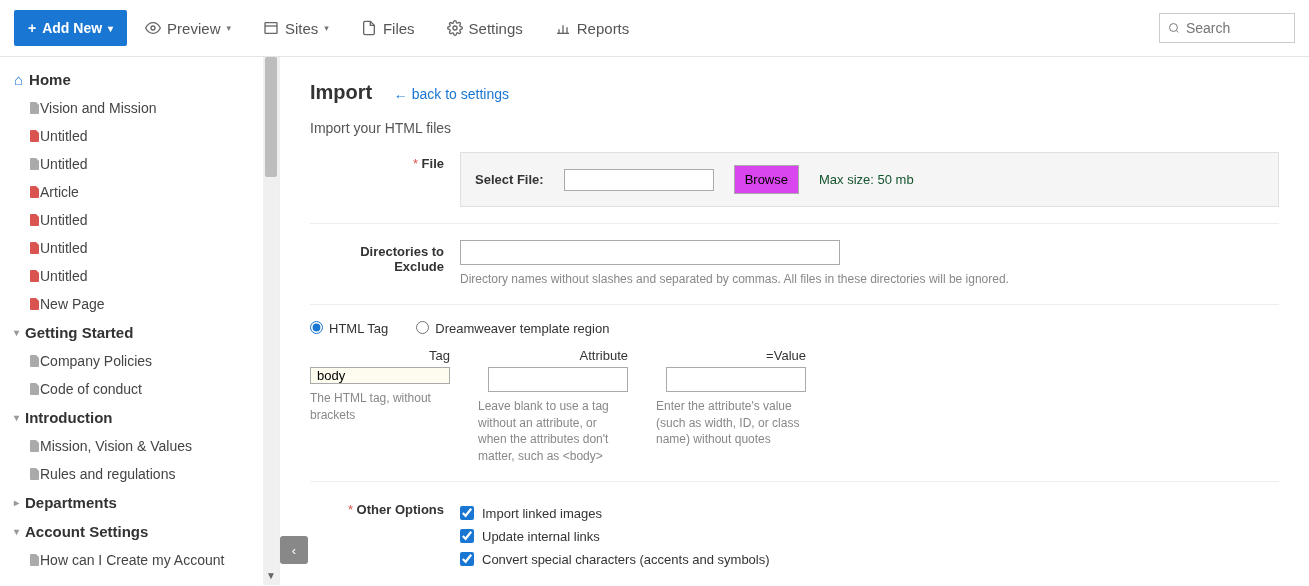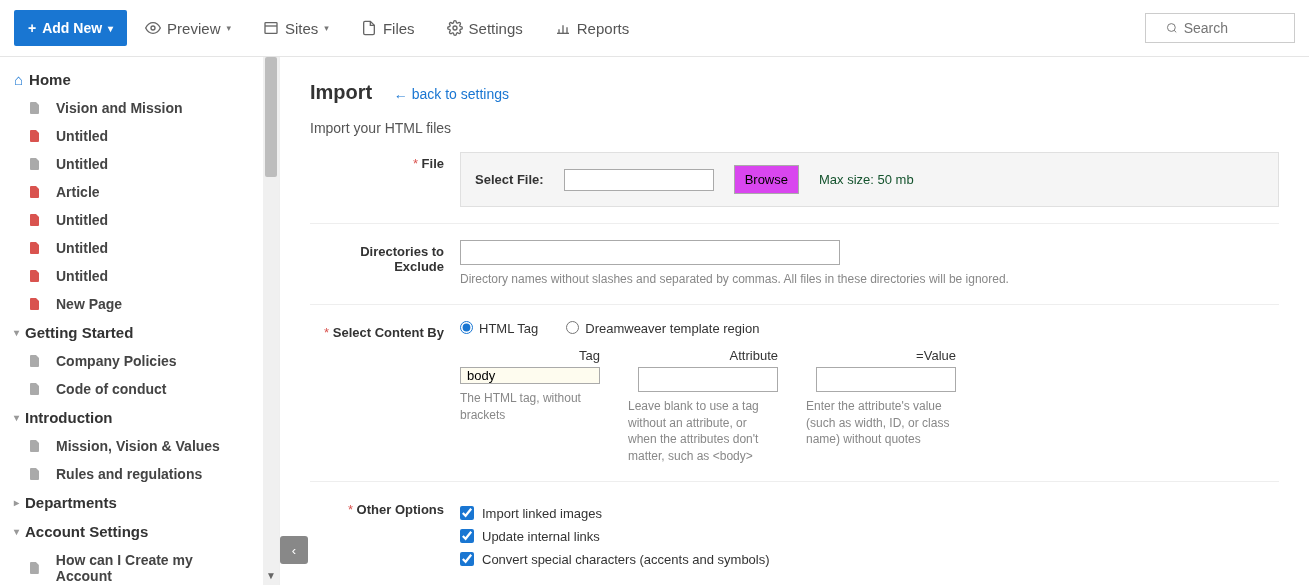--- a/index.html
+++ b/index.html
@@ -7,35 +7,35 @@
 
 .toolbar { display: flex; align-items: center; padding: 10px 14px; border-bottom: 1px solid #e5e5e5; gap: 4px; }
 
 .btn-primary { background: #1976d2; color: #fff; border: none; padding: 10px 14px; font-weight: bold; font-size: 14px; display: flex; align-items: center; gap: 6px; cursor: pointer; border-radius: 2px; }
 .btn-primary .caret { font-size: 10px; }
 
 .toolbar-item { display: flex; align-items: center; gap: 6px; padding: 8px 14px; color: #555; cursor: pointer; font-size: 15px; }
 .toolbar-item svg { width: 16px; height: 16px; }
 .toolbar-item .caret { font-size: 9px; color: #777; }
 
-.search-box { margin-left: auto; border: 1px solid #ccc; display: flex; align-items: center; padding: 6px 20px; width: 150px; }
+.search-box { margin-left: auto; border: 1px solid #ccc; display: flex; align-items: center; padding: 6px 8px; width: 136px; }
 .search-box input { border: none; outline: none; font-size: 14px; color: #666; width: 100%; }
 .search-box svg { width: 14px; height: 14px; margin-right: 6px; }
 
 .main { display: flex; height: calc(100% - 58px); }
 
 .sidebar-wrap { display: flex; width: 280px; border-right: 1px solid #eee; }
 .sidebar { width: 264px; overflow-y: auto; padding-top: 8px; }
 .scrollbar-track { width: 16px; background: #f0f0f0; position: relative; }
 .scroll-thumb { position: absolute; top: 0; left: 2px; width: 12px; height: 120px; background: #bdbdbd; border-radius: 2px; }
 .scroll-arrow-down { position: absolute; bottom: 4px; left: 3px; font-size: 10px; color: #666; }
 
 .tree-section { padding: 6px 14px; font-weight: bold; font-size: 15px; color: #333; display: flex; align-items: center; gap: 6px; cursor: pointer; }
 .tree-section .disclosure { color: #999; font-size: 10px; }
-.tree-item { padding: 6px 14px 6px 30px; font-size: 14px; color: #444; display: flex; align-items: center; gap: 16px; cursor: pointer; font-weight: bold; }
+.tree-item { padding: 6px 14px 6px 30px; font-size: 14px; color: #444; display: flex; align-items: center; gap: 0; cursor: pointer; }
 .tree-item .file-icon { width: 10px; height: 12px; }
 .file-gray { fill: #aaa; }
 .file-red { fill: #d9534f; }
 .home-icon { color: #1976d2; }
 
 .divider-btn { position: absolute; left: 280px; top: 536px; width: 28px; height: 28px; background: #888; color: #fff; display: flex; align-items: center; justify-content: center; border-radius: 3px; cursor: pointer; z-index: 5; }
 
 .content { flex: 1; padding: 24px 30px; overflow-y: auto; background: #fff; }
 .page-title { font-size: 20px; font-weight: bold; color: #333; display: inline-block; }
 .back-link { color: #1976d2; font-size: 14px; margin-left: 18px; }
@@ -270,21 +270,20 @@
 
     <div class="form-row">
       <div class="form-label"><span>Directories to Exclude</span></div>
       <div class="form-body">
         <input type="text" class="text-input-plain" style="width: 380px;">
         <div class="help">Directory names without slashes and separated by commas. All files in these directories will be ignored.</div>
       </div>
     </div>
 
     <div class="form-row">
-      <div class="form-label"><span class="req">* </span><span>Select Content By</span></div>
       <div class="form-body">
         <div class="radio-row">
           <label>
               <input type="radio" name="scb" checked="" style=""> 
               <span>HTML Tag</span>
             </label>
           <label>
               <input type="radio" name="scb" style=""> 
               <span>Dreamweaver template region</span>
             </label>

